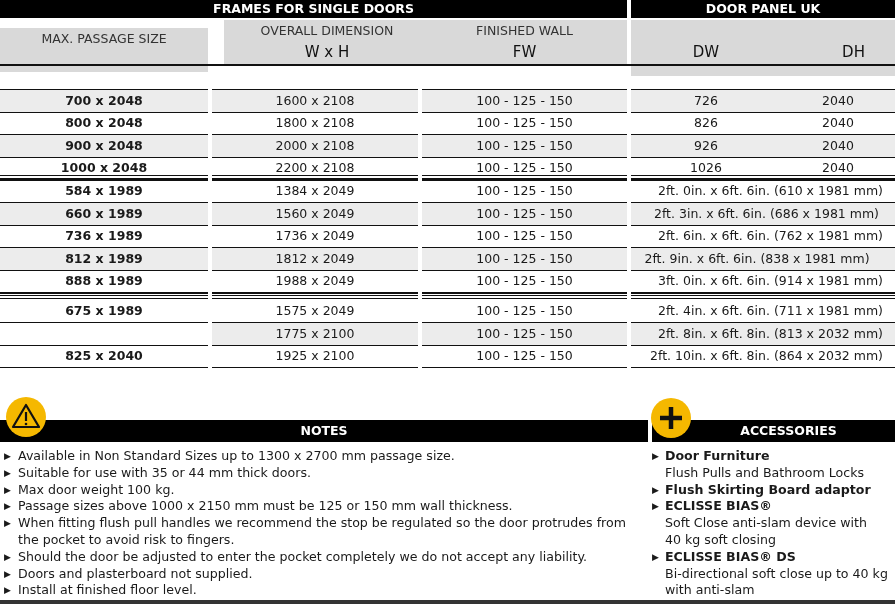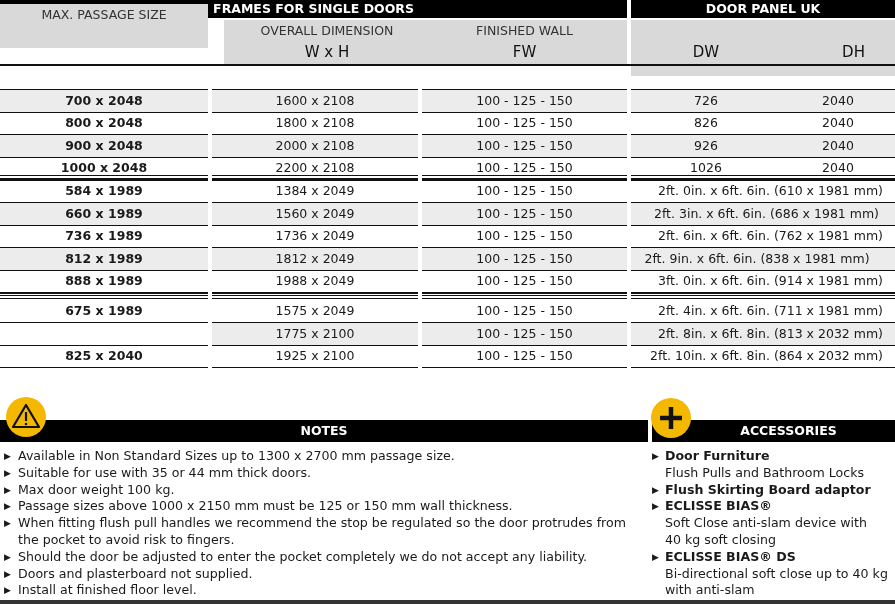--- a/index.html
+++ b/index.html
@@ -22,21 +22,21 @@
   .bullet { display:inline-block; width:14px; text-indent:0; font-size:9px; vertical-align:1px; }
   .circle { position:absolute; width:40px; height:40px; border-radius:50%; background:#f5b800; }
   .bottombar { position:absolute; left:0; top:600px; width:895px; height:4px; background:#333; }
 </style>
 </head>
 <body>
 
 <div class="abs blackbar" style="left:0;top:0;width:627px;">FRAMES FOR SINGLE DOORS</div>
 <div class="abs blackbar" style="left:631px;top:0;width:264px;">DOOR PANEL UK</div>
 
-<div class="abs ghead" style="left:0;top:4px;width:208px;height:44px;">
+<div class="abs ghead" style="left:0;top:28px;width:208px;height:44px;">
   <div class="l1">MAX. PASSAGE SIZE</div>
 </div>
 <div class="abs ghead" style="left:212px;top:20px;width:206px;height:44px;margin-left:12px;">
   <div class="l1">OVERALL DIMENSION</div>
   <div class="l2">W x H</div>
 </div>
 <div class="abs ghead" style="left:422px;top:20px;width:205px;height:44px;">
   <div class="l1">FINISHED WALL</div>
   <div class="l2">FW</div>
 </div>

